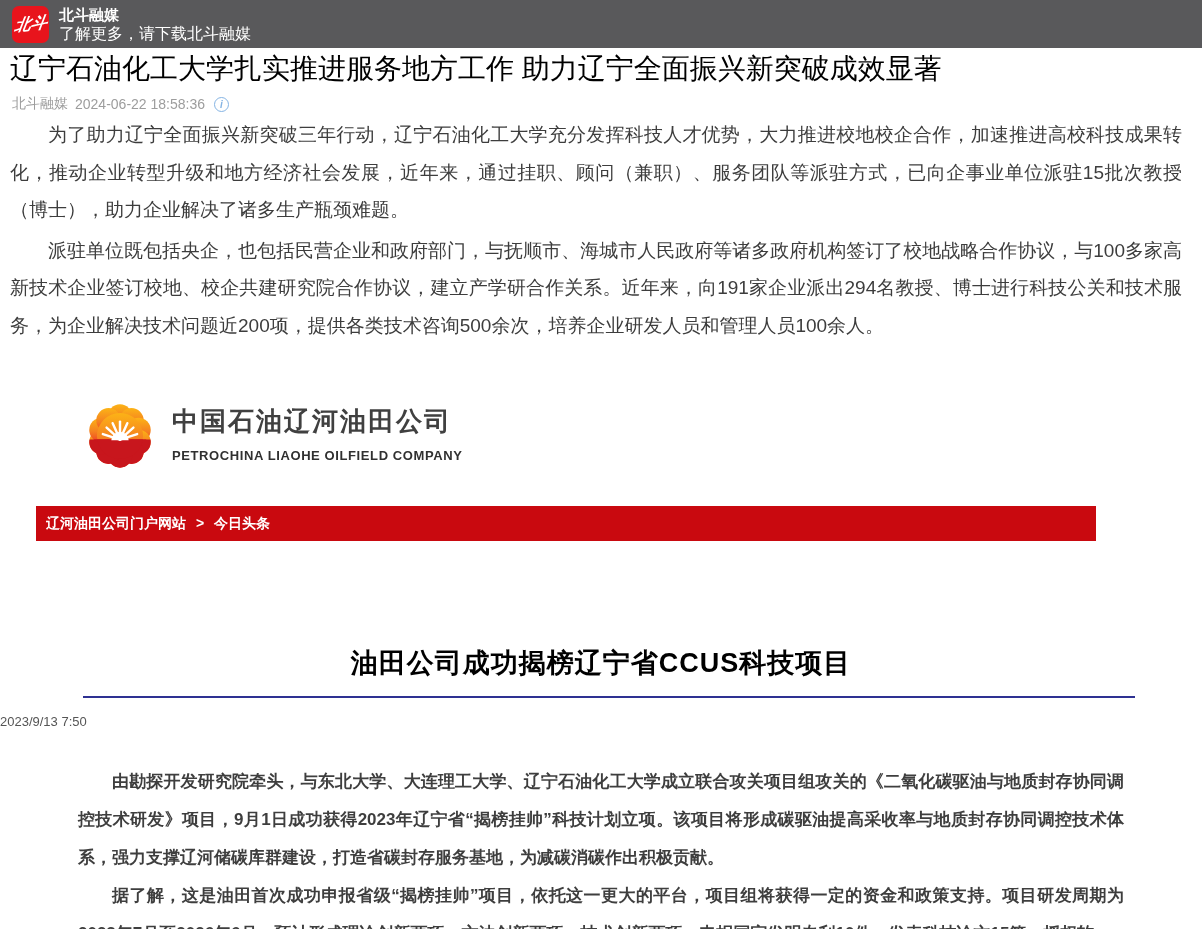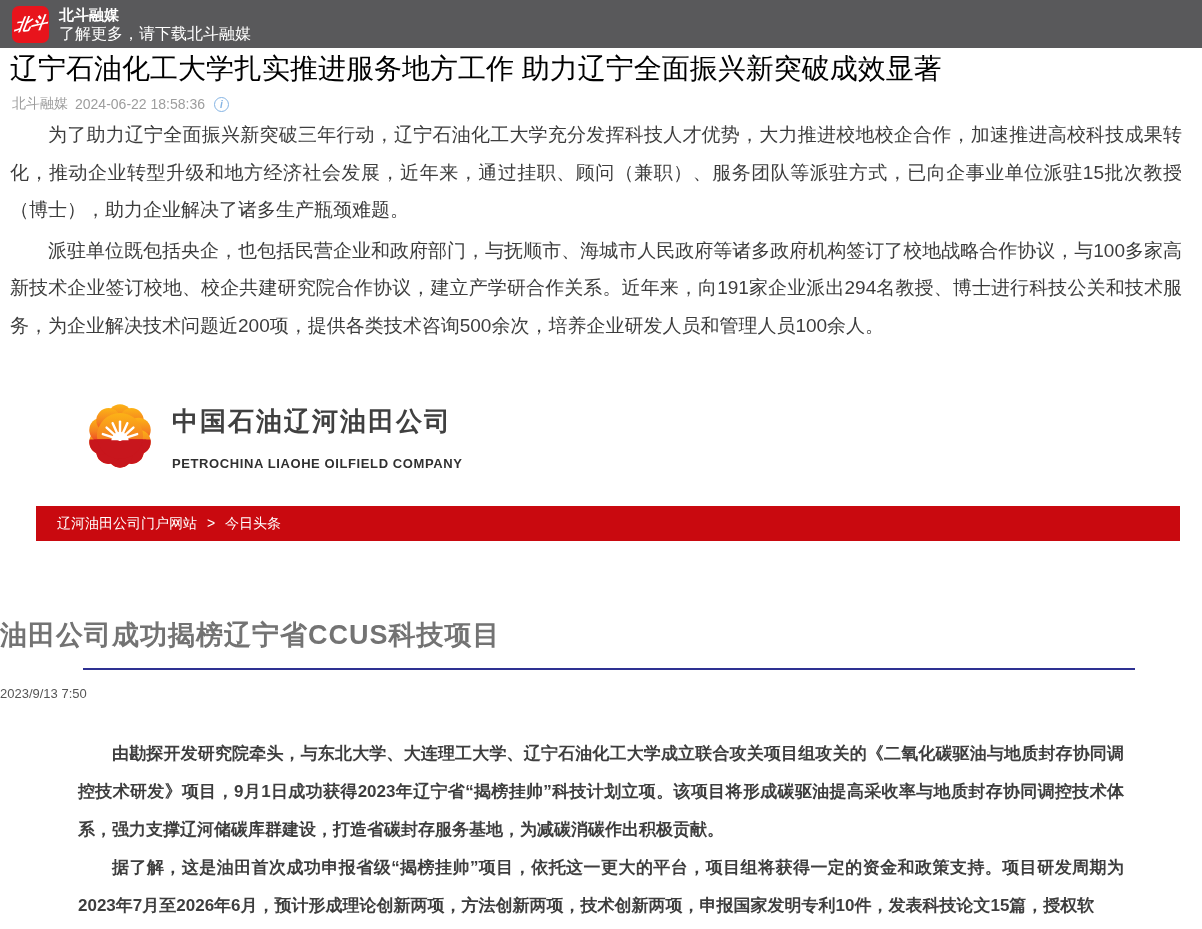--- a/index.html
+++ b/index.html
@@ -50,33 +50,33 @@
   
   .embed { margin-top:52px; }
   .company-row { display:flex; align-items:flex-start; margin-left:84px; }
   .flower { width:72px; height:80px; flex:0 0 auto; }
   .company-names { margin-left:16px; margin-top:8px; }
   .company-cn {
     font-size:26px; line-height:34px; color:#404040; font-weight:600;
     letter-spacing:2px;
   }
   .company-en {
-    margin-top:18px; font-size:13px; font-weight:700; color:#303030;
+    margin-top:10px; font-size:13px; font-weight:700; color:#303030;
     letter-spacing:0.6px;
   }
   .red-bar {
-    margin:30px 0 0 36px; width:1144px; height:35px; background:#c9090f;
-    color:#fff; font-size:14px; font-weight:400; line-height:35px;
-    padding-left:21px;
+    margin:30px 0 0 36px; width:1060px; height:35px; background:#c9090f;
+    color:#fff; font-size:14px; font-weight:700; line-height:35px;
+    padding-left:10px;
   }
   .red-bar .sep { margin:0 6px; }
   .crumb { cursor:pointer; }
   .embed-headline {
-    margin-top:76px; font-size:27px; font-weight:700;
-    color:#737373; letter-spacing:1px;
+    margin-top:104px; text-align:center; font-size:27px; font-weight:700;
+    color:#000000; letter-spacing:1px;
   }
   .embed-rule {
     margin:15px 0 0 83px; width:1052px; height:0; border:none;
     border-top:2px solid #2e3192;
   }
   .embed-date { margin-top:16px; text-align:left; font-size:13px; color:#555; }
   .embed-body { margin-top:34px; }
   .embed-body p {
     margin:0 78px; font-size:17px; line-height:38px; color:#3e3e3e;
     text-align:justify; text-indent:2em;font-weight:bold;

